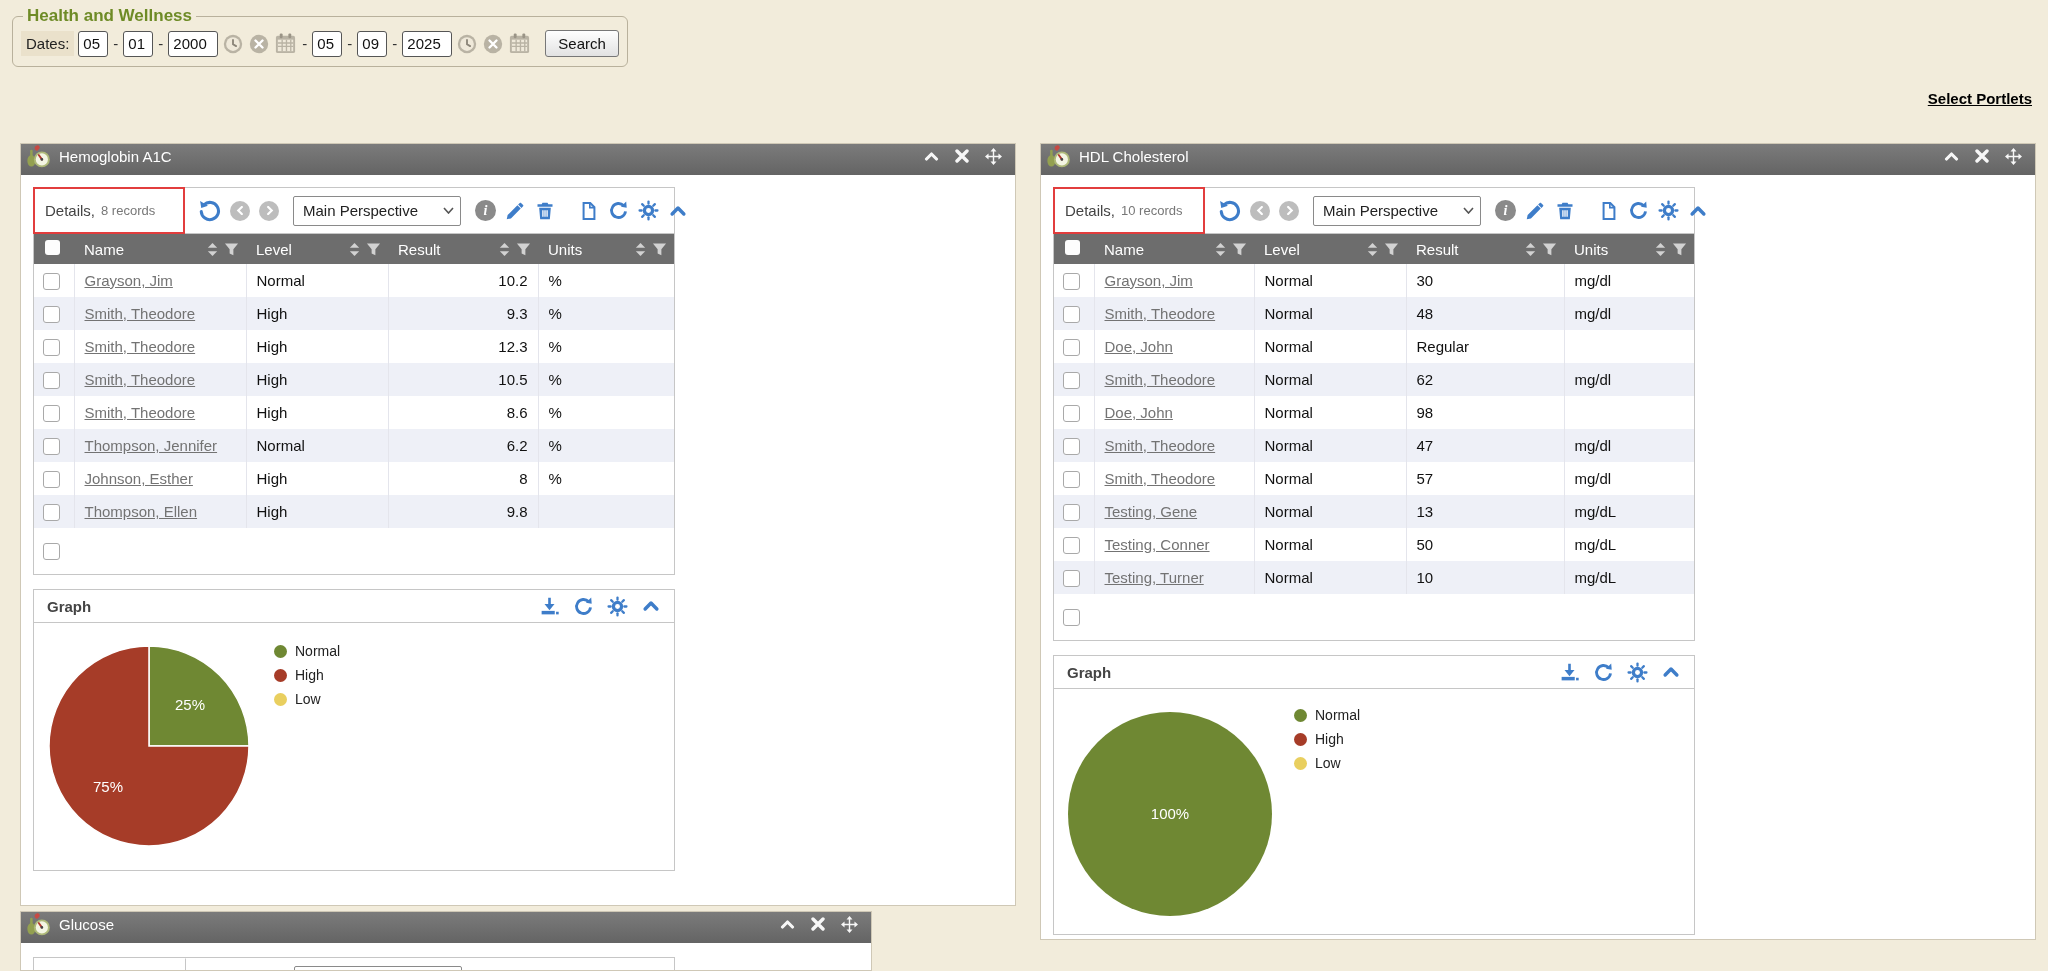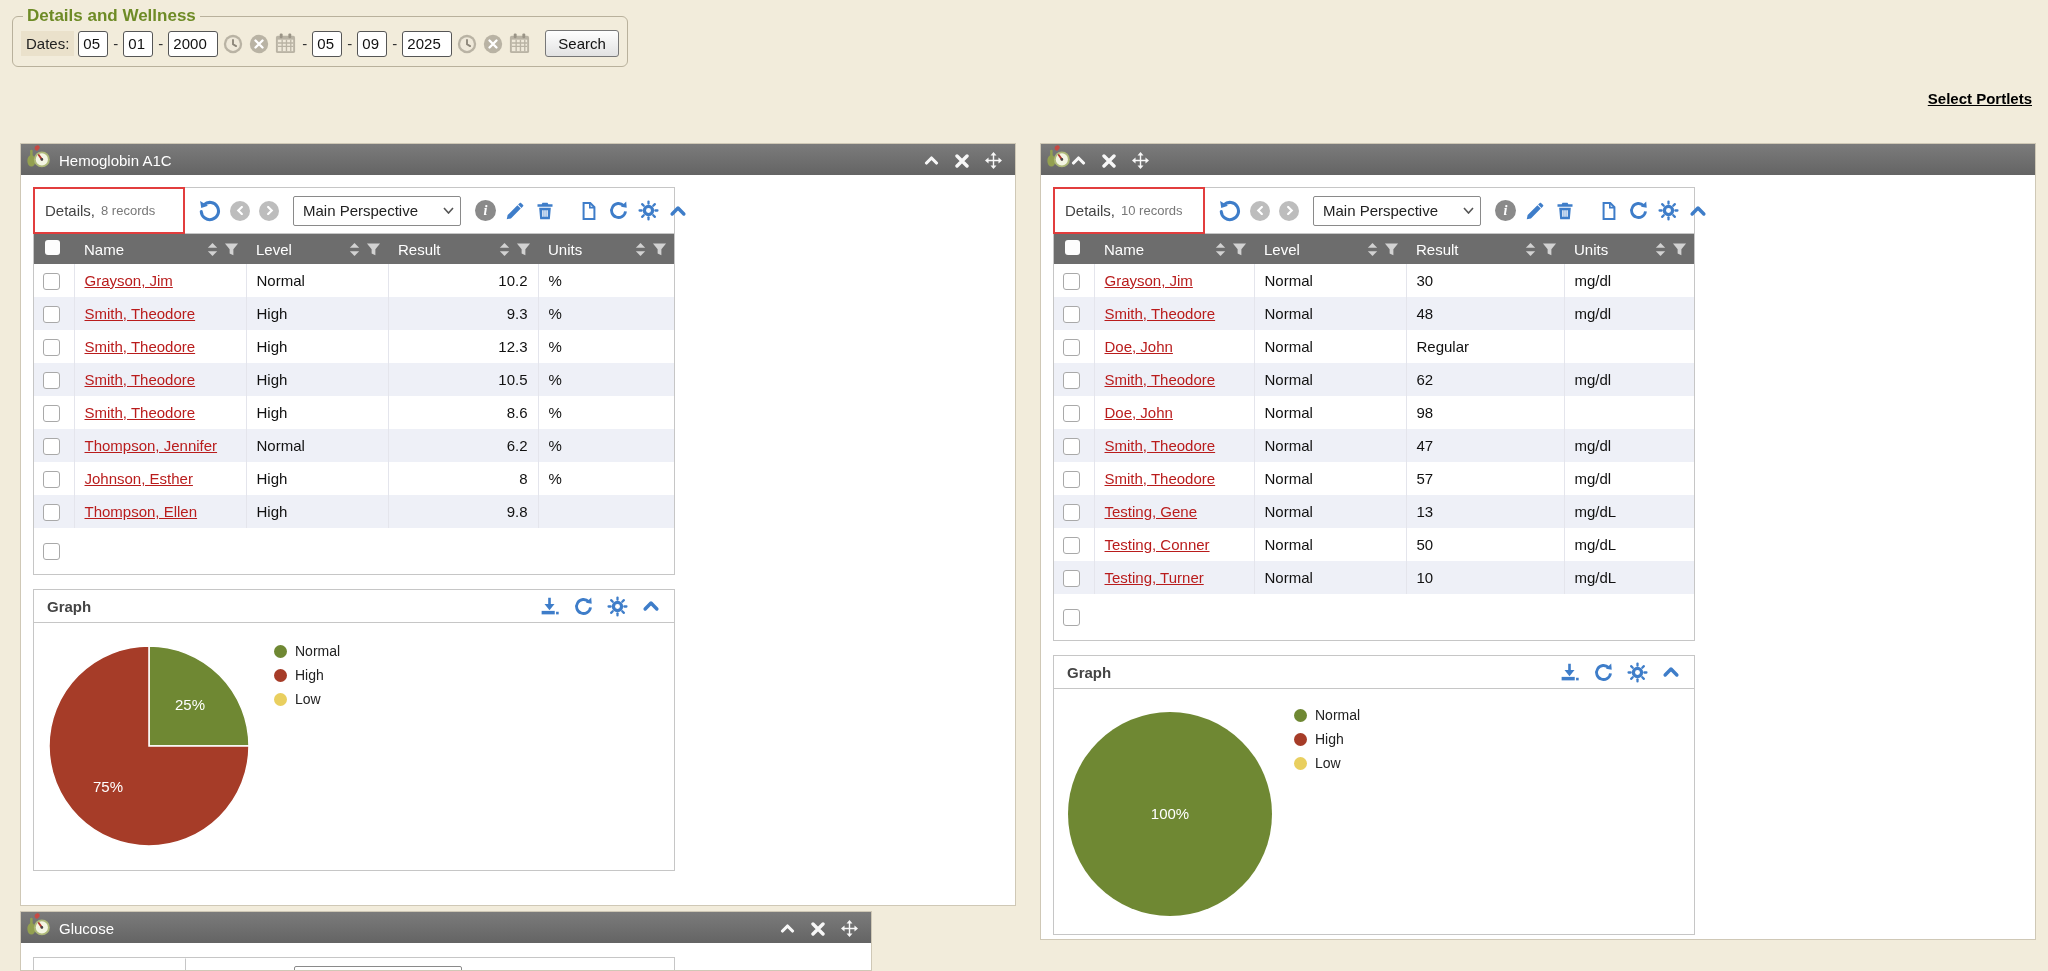--- a/index.html
+++ b/index.html
@@ -40,21 +40,21 @@
   }
   
   .portlet { position:absolute; background:#fff; border:1px solid #cfc8b6; overflow:hidden; }
   #portlet-hemoglobin { left:20px;  top:143px; width:996px; height:763px; }
   #portlet-hdl        { left:1040px;top:143px; width:996px; height:797px; }
   #portlet-glucose    { left:20px;  top:911px; width:852px; height:60px; }
   .portlet-header {
     height:32px; margin:-1px -1px 0 -1px;
     background:linear-gradient(#7c7c7c,#646464);
     border-radius:4px 4px 0 0;
-    display:flex; align-items:flex-end; padding:0 14px 6px 6px;
+    display:flex; align-items:center; padding:0 14px 6px 6px;
     color:#fff; font-size:15px;
   }
   .portlet-title { flex:1; margin-left:8px; }
   .win-icons { display:flex; gap:16px; align-items:center; }
   .win-icons .ic-btn { opacity:.95; }
   .portlet-body { padding:12px; }
   
   .tbox { border:1px solid #c6c6c6; width:642px; background:#fff; }
   .toolbar { height:47px; display:flex; align-items:center; }
   .chip {
@@ -92,21 +92,21 @@
   .thc svg { margin-left:5px; }
   .hcb { width:15px; height:15px; background:#fdfdfd; border-radius:3px; display:inline-block; margin-left:2px; cursor:pointer; }
   table.grid td { height:33px; padding:0 10px; border-right:1px solid #e4e5ec; color:#111; }
   table.grid td:last-child { border-right:none; }
   table.grid tbody tr:nth-child(even) td { background:#eef0f7; }
   table.grid td.cb, table.grid th.cb { padding:0 0 0 9px; }
   input.rowcb {
     appearance:none; width:17px; height:17px; border:1px solid #a9a9a9; border-radius:3px;
     background:#fff; cursor:pointer; vertical-align:middle;
   }
-  table.grid a { color:#b91c1c; text-decoration:underline; cursor:pointer; }
+  table.grid a { color:#737373; text-decoration:underline; cursor:pointer; }
   td.res-r { text-align:right; }
   tr.empty-row td { height:46px; background:#fff !important; border-right:none; }
   
   .gheader { height:34px; display:flex; align-items:center; padding:0 13px; margin-top:14px; }
   .glabel { font-weight:bold; font-size:15px; color:#444; flex:1; }
   .gicons { display:flex; gap:13px; align-items:center; }
   .gcontent { border-top:none; position:relative; }
   #hemoglobin-gcontent { height:248px; }
   #hdl-gcontent { height:246px; }
   .pie { position:absolute; }
@@ -114,21 +114,21 @@
   #hdl-pie { left:13px; top:22px; }
   .legend { position:absolute; left:240px; display:flex; flex-direction:column; gap:8px; }
   #hemoglobin-legend { top:20px; } #hdl-legend { top:18px; }
   .legend-item { display:flex; align-items:center; gap:8px; font-size:14px; color:#222; }
   .dot { width:13px; height:13px; border-radius:50%; display:inline-block; }
 </style>
 </head>
 <body>
 
 <fieldset class="search-box">
-  <legend>Details and Wellness</legend>
+  <legend>Health and Wellness</legend>
   <div class="dates-row">
     <span class="dates-label">Dates:</span>
     <input class="dt mm" value="05" style="">
     <span class="sep">-</span>
     <input class="dt mm" value="01" style="">
     <span class="sep">-</span>
     <input class="dt yy" value="2000" style="">
     <span class="ic-btn">
       <svg viewBox="0 0 24 24" width="22" height="22">
           <circle cx="12" cy="12" r="10" fill="#b9b3a4"></circle>
@@ -496,20 +496,21 @@
       <svg viewBox="0 0 26 26" width="25" height="25">
         <rect x="4.3" y="6" width="2.6" height="7" rx="1.2" fill="#93a050"></rect>
         <ellipse cx="5.6" cy="17.5" rx="4.2" ry="6" fill="#93a050"></ellipse>
         <path d="M10 2.4c1-1.7 3.6-1.4 4.2.5.5 1.5-.7 2.7-2.8 4.4-1.9-1.3-3-2.6-2.3-4 .2-.5.5-.8.9-.9z" fill="#c84a44"></path>
         <circle cx="16.5" cy="16" r="8.3" fill="#aeb979"></circle>
         <circle cx="16.5" cy="16" r="6.3" fill="#f3f5e3"></circle>
         <path d="M16.5 16l-3.2-4.6" stroke="#b23a30" stroke-width="2" stroke-linecap="round"></path>
         <circle cx="16.5" cy="16" r="1.4" fill="#444"></circle>
       </svg>
     </span>
+    <span class="portlet-title">HDL Cholesterol</span>
     <span class="win-icons">
       <span class="ic-btn">
           <svg viewBox="0 0 24 24" width="15" height="15">
             <path d="M4 16l8-8 8 8" fill="none" stroke="#fff" stroke-width="5" stroke-linecap="round" stroke-linejoin="round"></path>
           </svg>
         </span>
       <span class="ic-btn">
           <svg viewBox="0 0 14 14" width="14" height="14">
             <path d="M2 2l10 10M12 2L2 12" stroke="#fff" stroke-width="3.4" stroke-linecap="round"></path>
           </svg>

